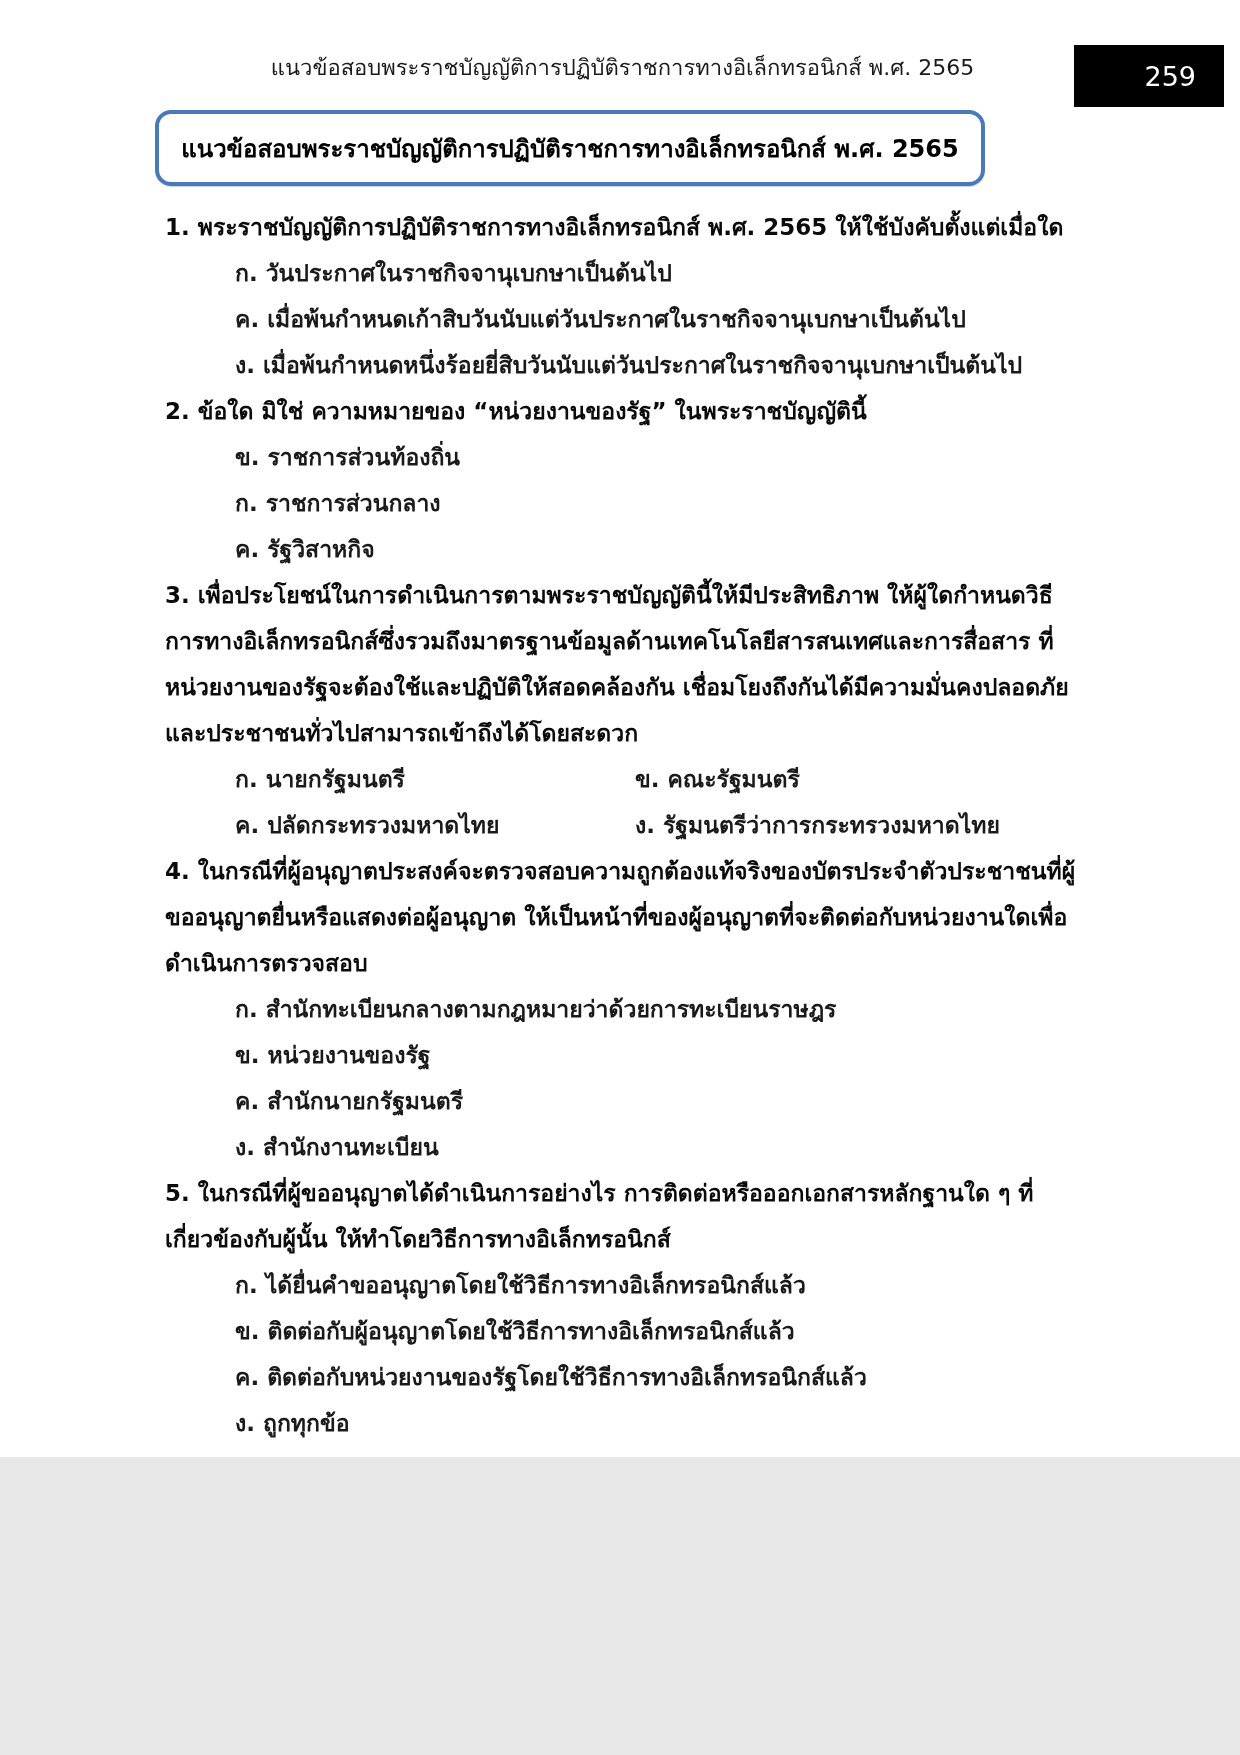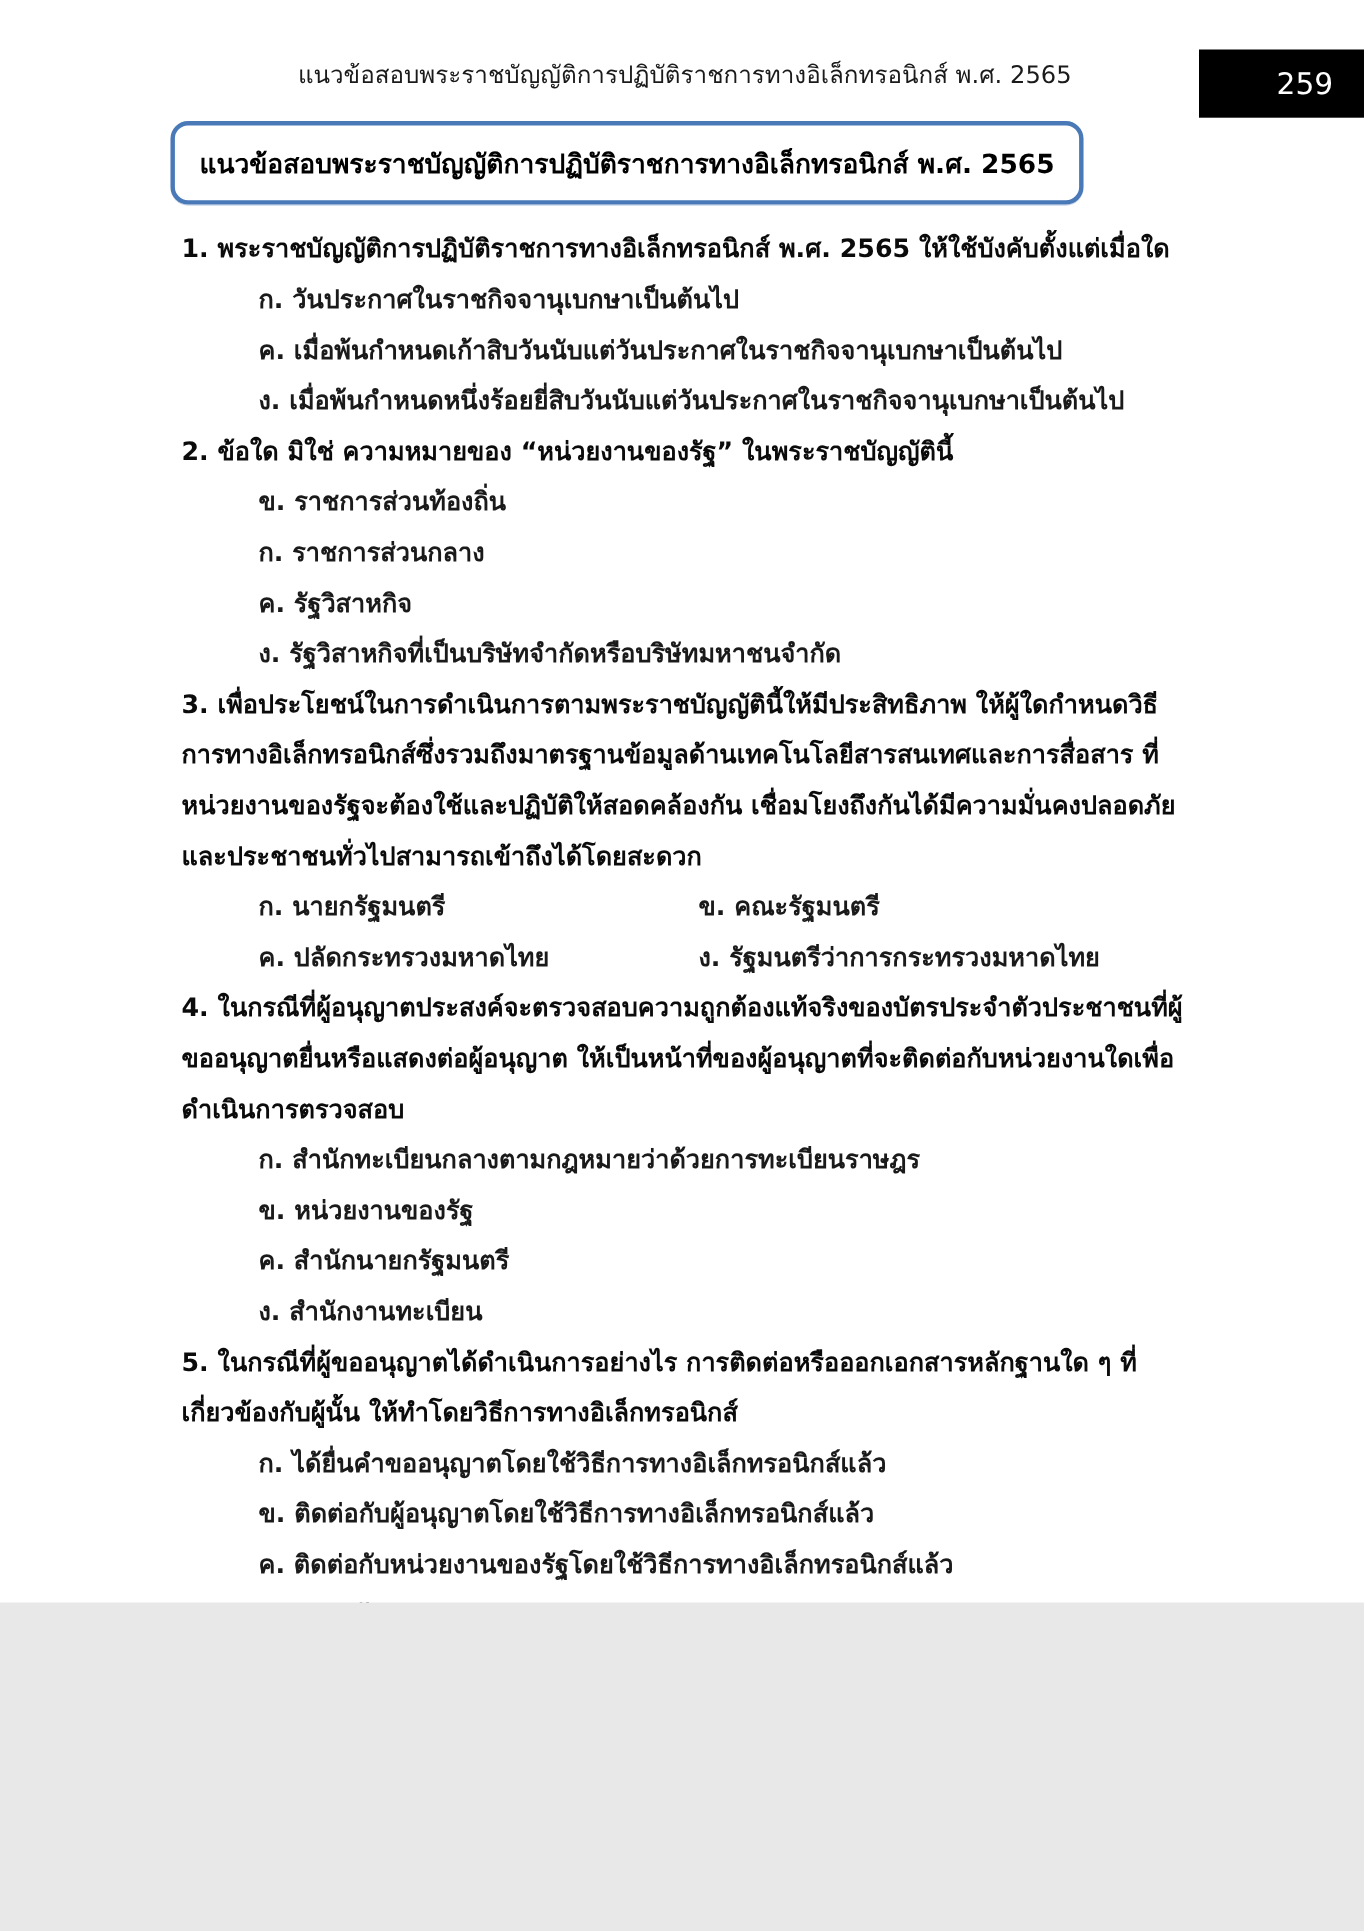--- a/index.html
+++ b/index.html
@@ -20,21 +20,21 @@
     position: absolute;
     top: 50px; left: 165px; width: 915px;
     text-align: center;
     font-size: 22px;
     font-weight: 400;
     color: #1a1a1a;
     white-space: nowrap;
   }
   .page-badge {
     position: absolute;
-    top: 45px; right: 0;
+    top: 45px; right: 16px;
     width: 150px; height: 62px;
     background: #000000;
     color: #ffffff;
     font-size: 27px;
     display: flex;
     align-items: center;
     justify-content: flex-end;
     padding-right: 28px;
   }
   .title-box {
@@ -139,21 +139,20 @@
           <div class="option">ค. เมื่อพ้นกำหนดเก้าสิบวันนับแต่วันประกาศในราชกิจจานุเบกษาเป็นต้นไป</div>
           <div class="option">ง. เมื่อพ้นกำหนดหนึ่งร้อยยี่สิบวันนับแต่วันประกาศในราชกิจจานุเบกษาเป็นต้นไป</div>
         </div>
       </div>
       <div class="question-block">
         <p class="q-text">2. ข้อใด มิใช่ ความหมายของ “หน่วยงานของรัฐ” ในพระราชบัญญัตินี้</p>
         <div class="options">
           <div class="option">ข. ราชการส่วนท้องถิ่น</div>
           <div class="option">ก. ราชการส่วนกลาง</div>
           <div class="option">ค. รัฐวิสาหกิจ</div>
-          <div class="option">ง. รัฐวิสาหกิจที่เป็นบริษัทจำกัดหรือบริษัทมหาชนจำกัด</div>
         </div>
       </div>
       <div class="question-block">
         <p class="q-text">3. เพื่อประโยชน์ในการดำเนินการตามพระราชบัญญัตินี้ให้มีประสิทธิภาพ ให้ผู้ใดกำหนดวิธีการทางอิเล็กทรอนิกส์ซึ่งรวมถึงมาตรฐานข้อมูลด้านเทคโนโลยีสารสนเทศและการสื่อสาร ที่หน่วยงานของรัฐจะต้องใช้และปฏิบัติให้สอดคล้องกัน เชื่อมโยงถึงกันได้มีความมั่นคงปลอดภัย และประชาชนทั่วไปสามารถเข้าถึงได้โดยสะดวก</p>
         <div class="options two-col">
           <div class="option">ก. นายกรัฐมนตรี</div>
           <div class="option">ข. คณะรัฐมนตรี</div>
           <div class="option">ค. ปลัดกระทรวงมหาดไทย</div>
           <div class="option">ง. รัฐมนตรีว่าการกระทรวงมหาดไทย</div>
         </div>

